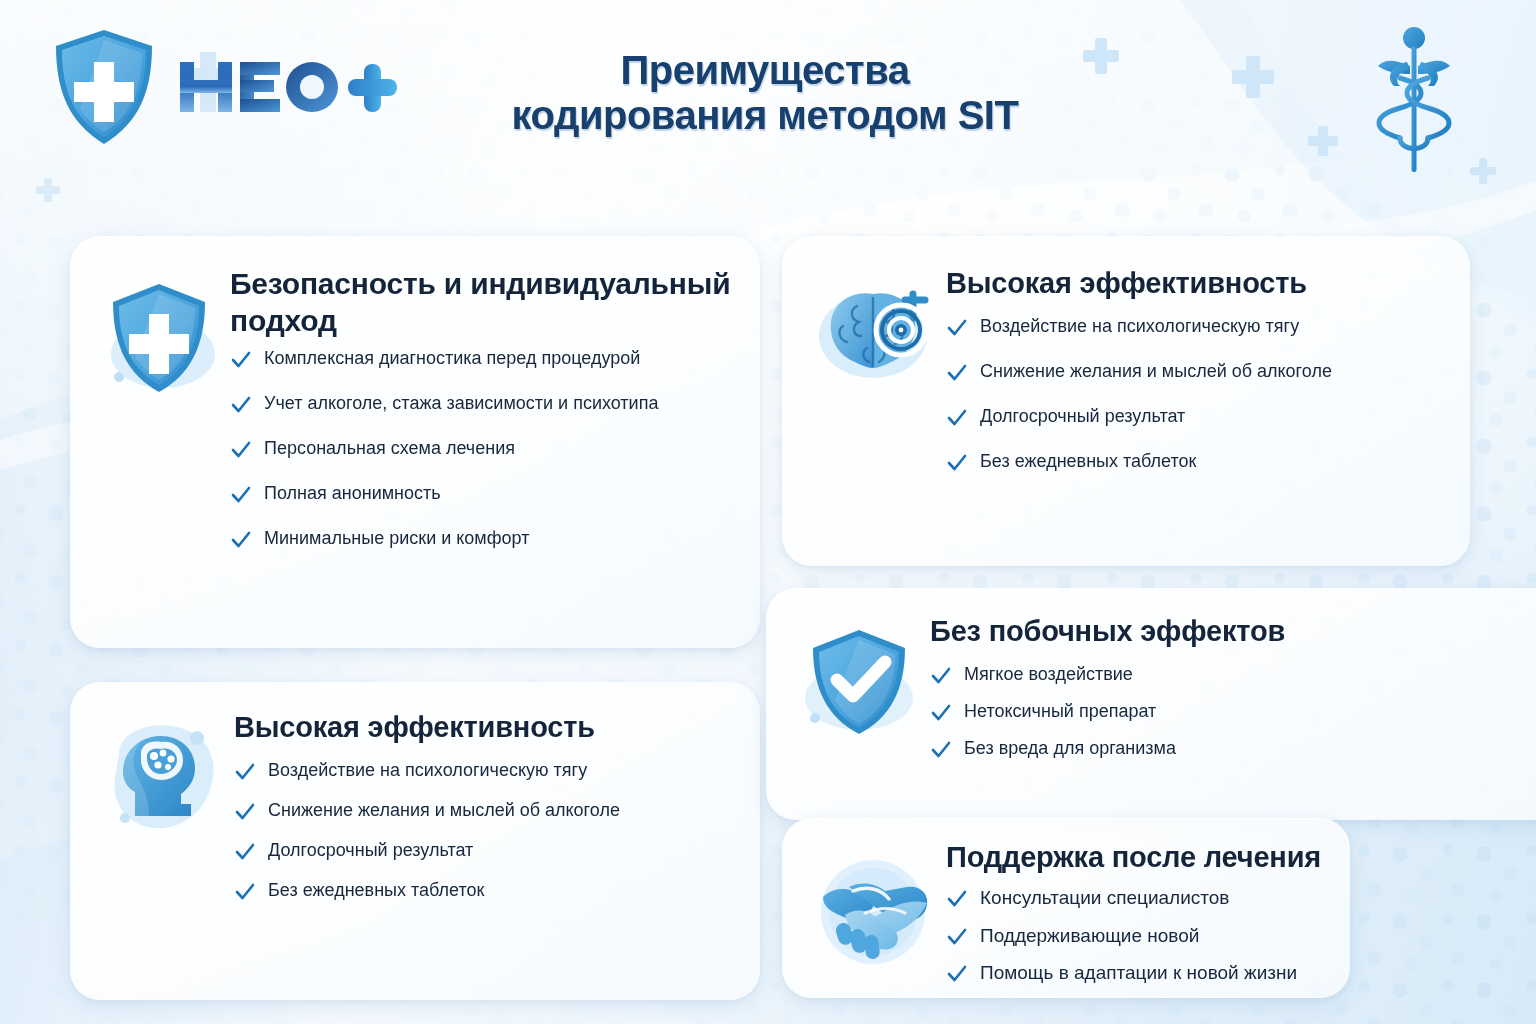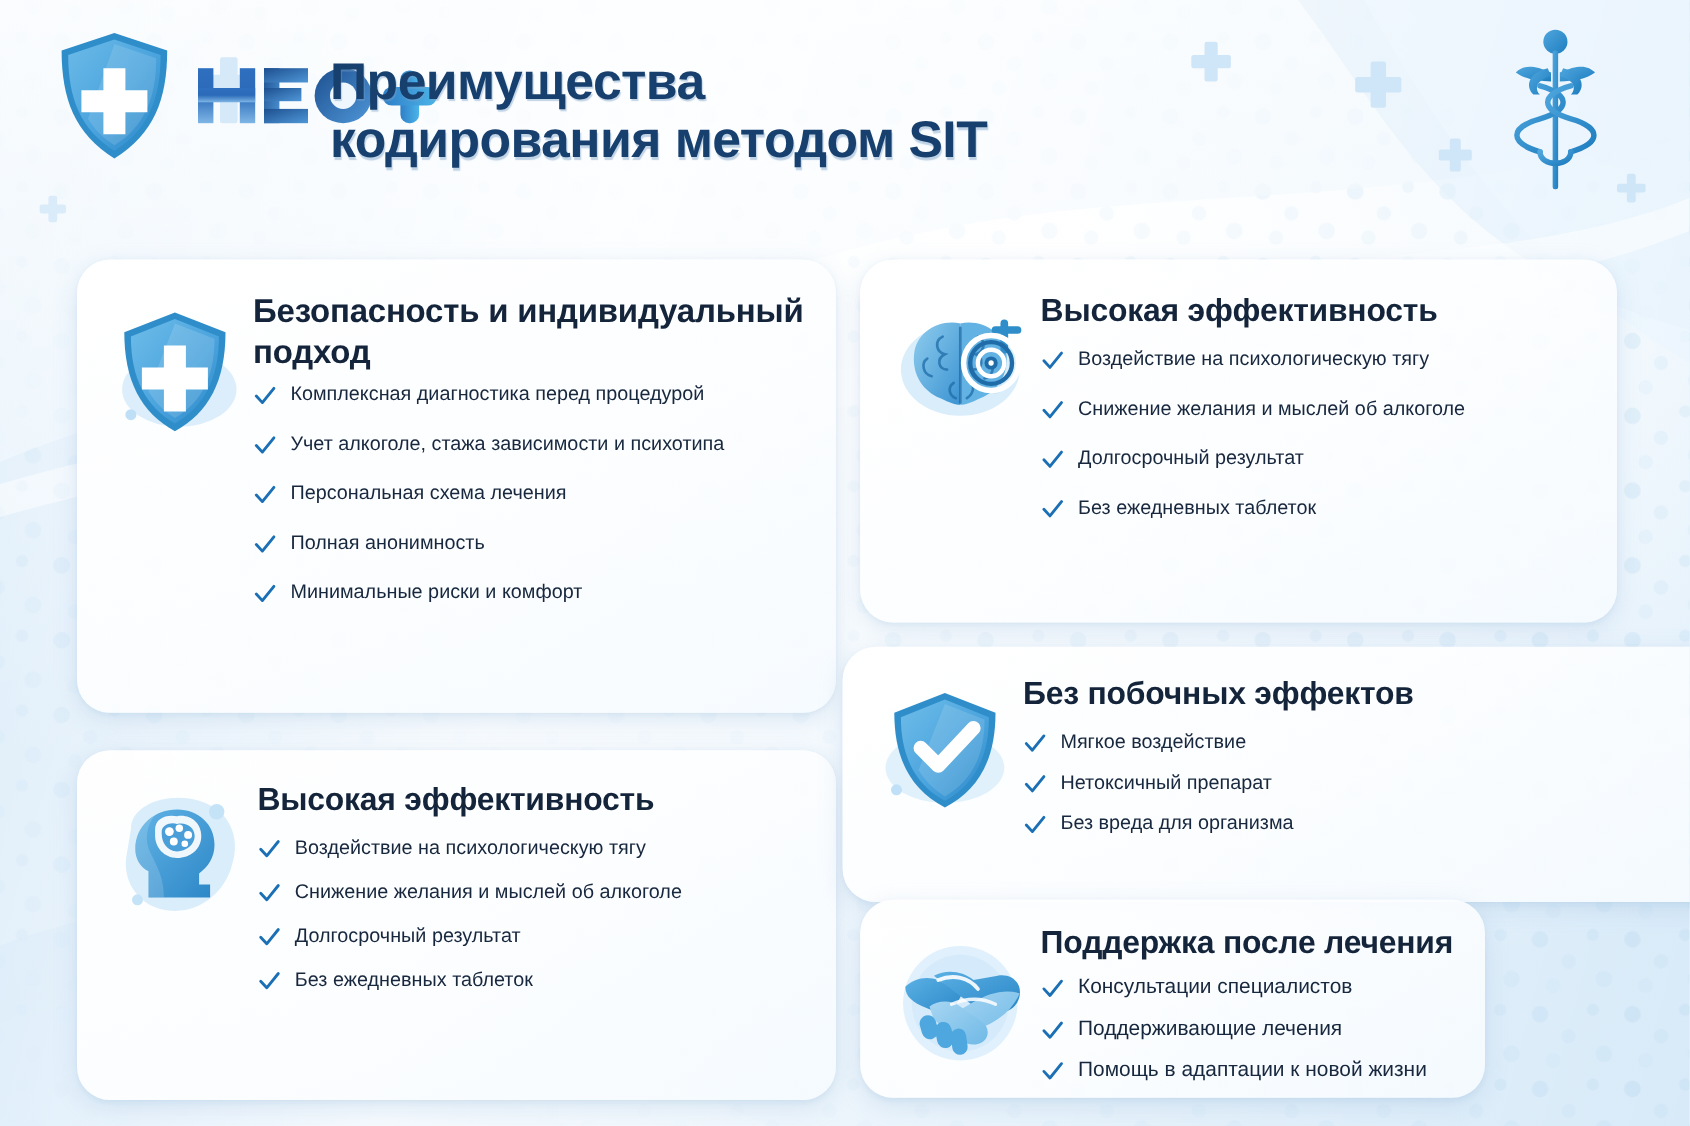--- a/index.html
+++ b/index.html
@@ -43,22 +43,22 @@
 
   
   .header{position:absolute;left:0;top:0;width:1536px;height:210px;}
   .logo{position:absolute;left:48px;top:26px;display:flex;align-items:center;gap:14px;}
   .logo-shield{width:112px;height:122px;}
   .logo-word{position:relative;height:74px;display:flex;align-items:center;}
   .logo-word svg{display:block;}
 
   .title{
     position:absolute;left:300px;top:48px;width:930px;
-    text-align:left;
-    font-size:47px;line-height:1.12;font-weight:700;
+    text-align:center;
+    font-size:40px;line-height:1.12;font-weight:700;
     letter-spacing:-.5px;
     color:#17406e;
     text-shadow:1px 2px 1px rgba(120,160,200,.45);
     font-family:"Liberation Sans","DejaVu Sans",sans-serif;
   }
   .caduceus{position:absolute;right:82px;top:22px;width:80px;height:160px;}
 
   
   .card{
     position:absolute;
@@ -569,21 +569,21 @@
                 </svg>
               </span>
             <span>Консультации специалистов</span>
           </li>
           <li>
             <span class="tick">
                 <svg width="22" height="22" viewBox="0 0 22 22">
                   <path d="M3 11 L8.5 17 L19 4" fill="none" stroke="#1A6FB5" stroke-width="2.6" stroke-linecap="round" stroke-linejoin="round"></path>
                 </svg>
               </span>
-            <span>Поддерживающие лечения</span>
+            <span>Поддерживающие новой</span>
           </li>
           <li>
             <span class="tick">
                 <svg width="22" height="22" viewBox="0 0 22 22">
                   <path d="M3 11 L8.5 17 L19 4" fill="none" stroke="#1A6FB5" stroke-width="2.6" stroke-linecap="round" stroke-linejoin="round"></path>
                 </svg>
               </span>
             <span>Помощь в адаптации к новой жизни</span>
           </li>
         </ul>

